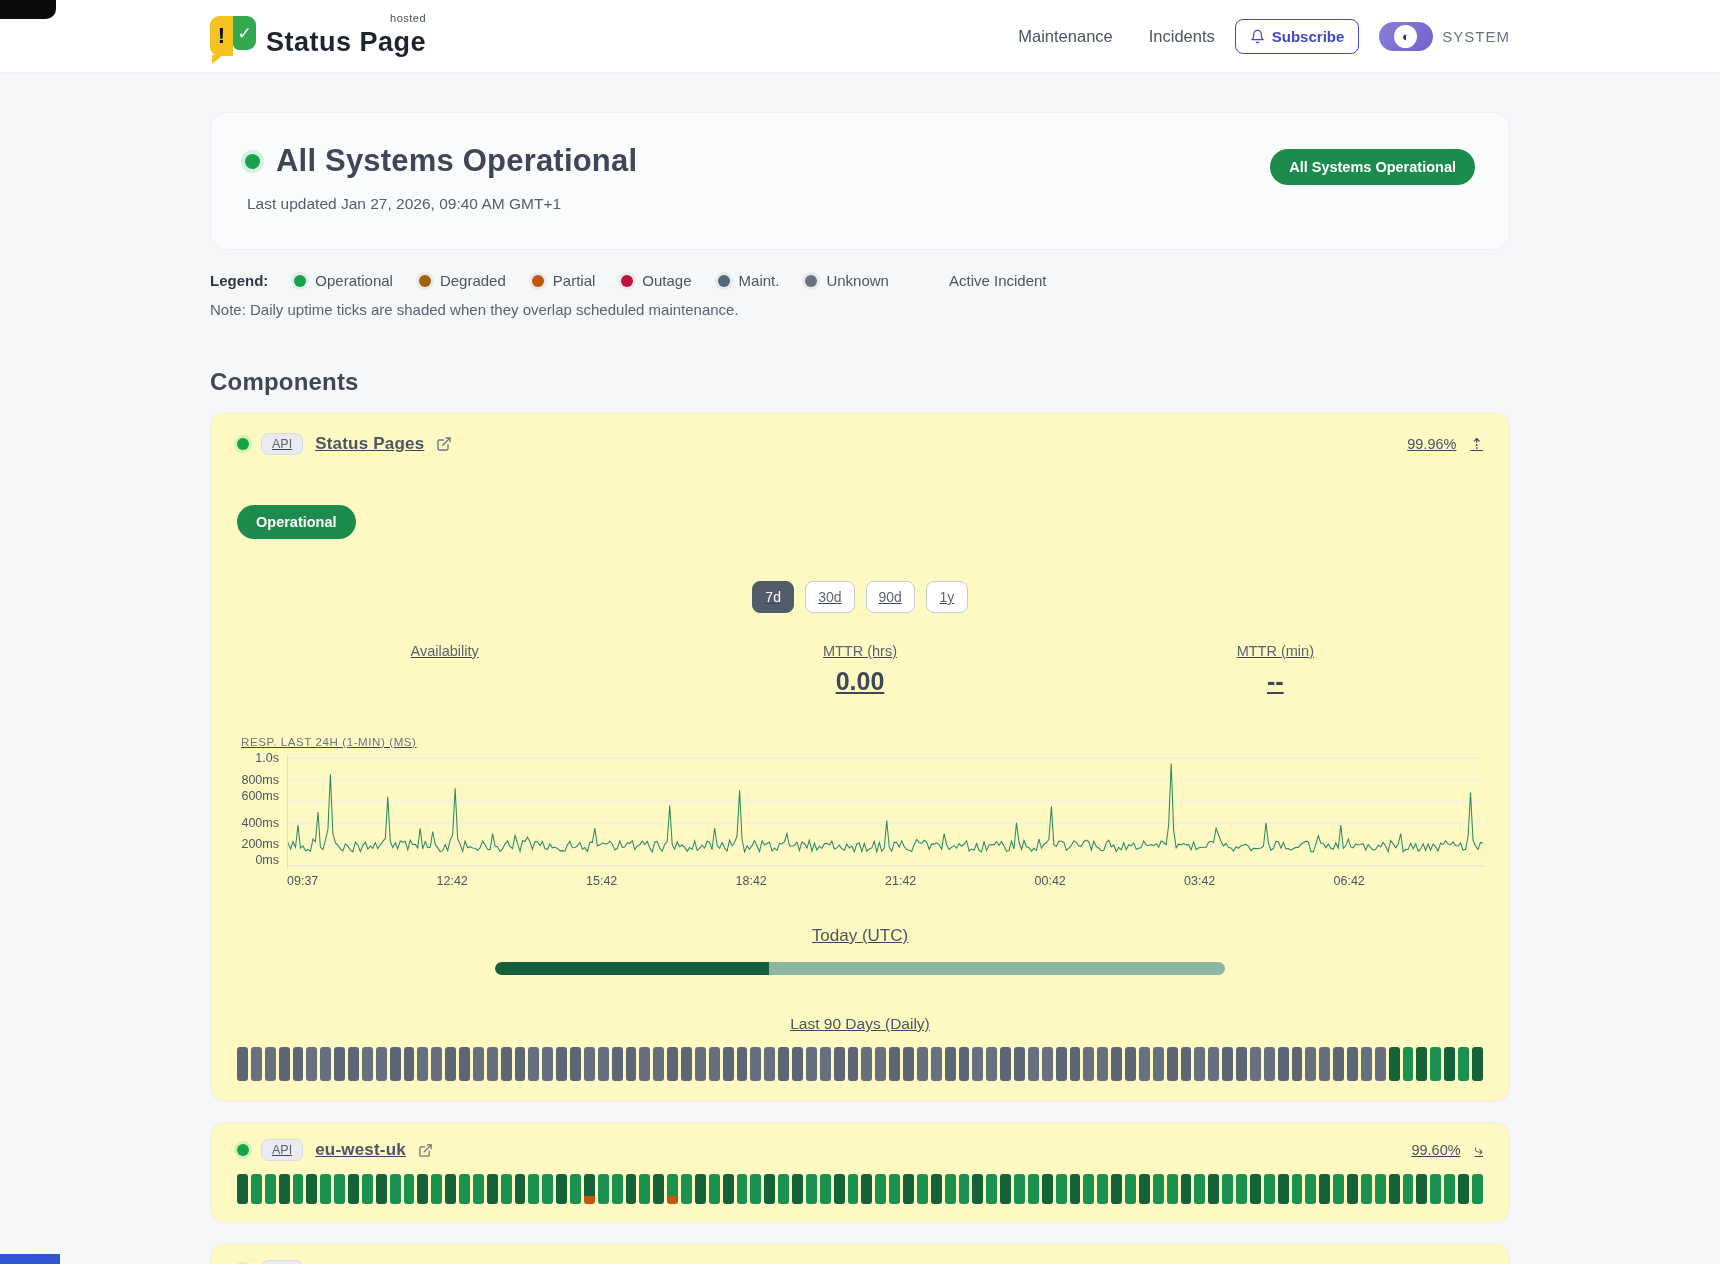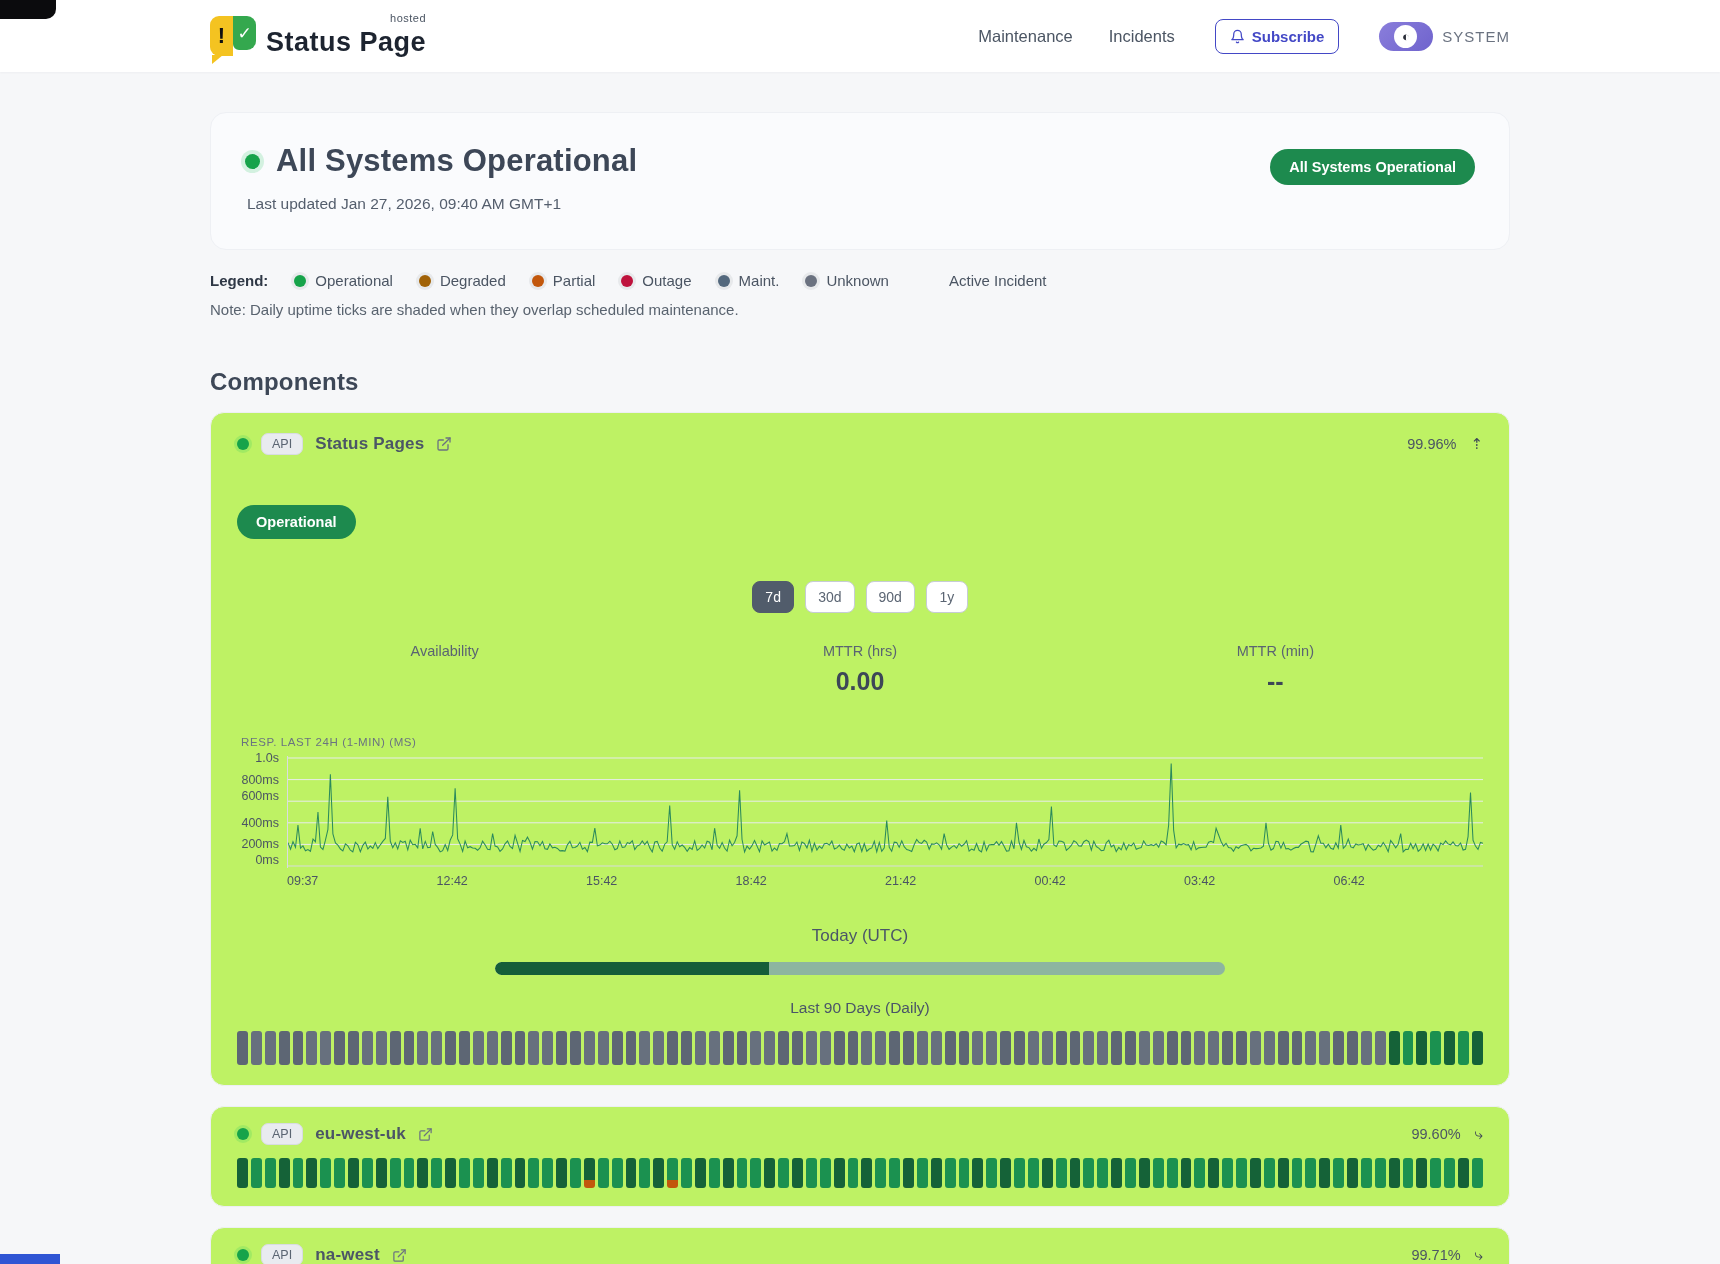--- a/index.html
+++ b/index.html
@@ -16,21 +16,21 @@
   
   header { background:#ffffff; height:72px; box-shadow:0 1px 2px rgba(20,30,50,.04); }
   .header-inner { height:72px; display:flex; align-items:center; justify-content:space-between; }
   .brand { display:flex; align-items:flex-end; gap:10px; }
   .logo { position:relative; width:46px; height:40px; display:flex; border-radius:9px; overflow:visible; }
   .logo-left { width:23px; height:40px; background:#f4c321; border-radius:9px 0 0 9px; display:flex; align-items:center; justify-content:center; color:#111; font-weight:bold; font-size:22px; }
   .logo-right { width:23px; height:34px; background:#34a84e; border-radius:0 9px 9px 6px; display:flex; align-items:center; justify-content:center; color:#fff; font-weight:bold; font-size:17px; margin-top:0; }
   .logo-tail { position:absolute; left:2px; bottom:-8px; width:0; height:0; border-left:11px solid #f4c321; border-bottom:9px solid transparent; }
   .brand-text { position:relative; font-size:27px; font-weight:700; color:#1d2430; letter-spacing:.5px; line-height:1; padding-top:12px;}
   .brand-sup { position:absolute; top:-4px; right:0; font-size:11px; font-weight:400; color:#4a5462; }
-  .nav { display:flex; align-items:center; gap:40px; }
+  .nav { display:flex; align-items:center; gap:20px; }
   .nav-link { font-size:16.5px; color:#4b5563; cursor:pointer; }
   .subscribe-btn { display:flex; align-items:center; gap:7px; border:1.5px solid #4348c6; border-radius:8px; padding:8px 14px; color:#4348c6; font-weight:700; font-size:15px; background:#fff; cursor:pointer; }
   .subscribe-btn svg { display:block; }
   .theme-wrap { display:flex; align-items:center; gap:9px; }
   .theme-toggle { width:54px; height:29px; border-radius:999px; background:linear-gradient(135deg,#8a7edb,#6f63cd); display:flex; align-items:center; padding:3px; cursor:pointer; }
   .theme-knob { width:23px; height:23px; border-radius:50%; background:#fff; margin-left:12px; display:flex; align-items:center; justify-content:center; font-size:13px; color:#2b2f3a; line-height:1; }
   .theme-label { font-size:15px; letter-spacing:1px; color:#6a7280;text-align:right; }
 
   
   .hero-card { margin-top:40px; background:#fafbfd; border:1px solid #eef0f4; border-radius:16px; padding:30px 34px 36px; display:flex; justify-content:space-between; align-items:flex-start; }
@@ -44,21 +44,21 @@
   
   .legend-row { margin-top:22px; display:flex; align-items:center; gap:26px; font-size:15px; color:#4b5563; }
   .legend-label { font-weight:700; color:#2f3846; }
   .legend-item { display:flex; align-items:center; gap:9px; }
   .legend-dot { width:12px; height:12px; border-radius:50%; box-shadow:0 0 0 3px rgba(120,130,140,.12); }
   .legend-active { margin-left:34px; }
   .legend-note { margin-top:12px; font-size:15px; color:#59636f; }
 
   
   .components-title { margin-top:50px; font-size:24px; font-weight:600; color:#3d4757; letter-spacing:.2px; }
-  .card { margin-top:16px; background:#bef264; border:1px solid #edeff3; border-radius:14px; padding:20px 26px; }
+  .card { margin-top:16px; background:#fef9c3; border:1px solid #edeff3; border-radius:14px; padding:20px 26px;text-decoration:underline; }
   .comp-row { display:flex; align-items:center; justify-content:space-between; }
   .comp-left { display:flex; align-items:center; gap:12px; }
   .comp-dot { width:12px; height:12px; border-radius:50%; background:#16a34a; box-shadow:0 0 0 3px rgba(34,197,94,.18); }
   .api-badge { background:#e9ebf0; border:1px solid #d8dce2; color:#5a6472; font-size:12.5px; border-radius:7px; padding:3px 10px; }
   .comp-name { font-size:17px; font-weight:700; color:#4b5666; letter-spacing:.2px; }
   .ext-icon { color:#6b7380; cursor:pointer; display:flex; }
   .comp-right { display:flex; align-items:center; gap:14px; font-size:14.5px; color:#4b5563; }
   .collapse-icon { color:#3e4756; font-size:15px; cursor:pointer; }
 
   .op-pill { display:inline-block; margin-top:50px; background:#1d8a4e; color:#fff; font-size:14.5px; font-weight:700; border-radius:999px; padding:9px 19px; }
@@ -78,21 +78,21 @@
   .yaxis span { position:absolute; right:8px; font-size:12.5px; color:#4b5563; }
   .plot { position:relative; flex:1; height:112px; border-left:1px solid #d9dce1; }
   .plot svg { display:block; width:100%; height:112px; }
   .xaxis { position:relative; height:22px; margin-left:50px; margin-top:6px; }
   .xaxis span { position:absolute; font-size:12.5px; color:#4b5563; }
 
   .today-label { margin-top:30px; text-align:center; font-size:17px; color:#4a5568; }
   .progress-wrap { margin:16px auto 0; width:730px; height:13px; border-radius:999px; background:#8db5a0; overflow:hidden; }
   .progress-fill { height:100%; border-radius:999px 0 0 999px; background:#155e39; }
 
-  .history-label { margin-top:24px; text-align:center; font-size:15.5px; color:#4a5568; }
+  .history-label { margin-top:40px; text-align:center; font-size:15.5px; color:#4a5568; }
   .ticks-row { margin-top:14px; display:flex; gap:3px; }
   .tick { flex:1; height:34px; border-radius:3px; cursor:pointer; }
   .region-ticks .tick { height:30px; }
   .region-card { padding:16px 26px 18px; margin-top:20px; }
   .region-ticks { margin-top:13px; }
 </style>
 </head>
 <body>
 
 <div class="artifact-tl"></div>

